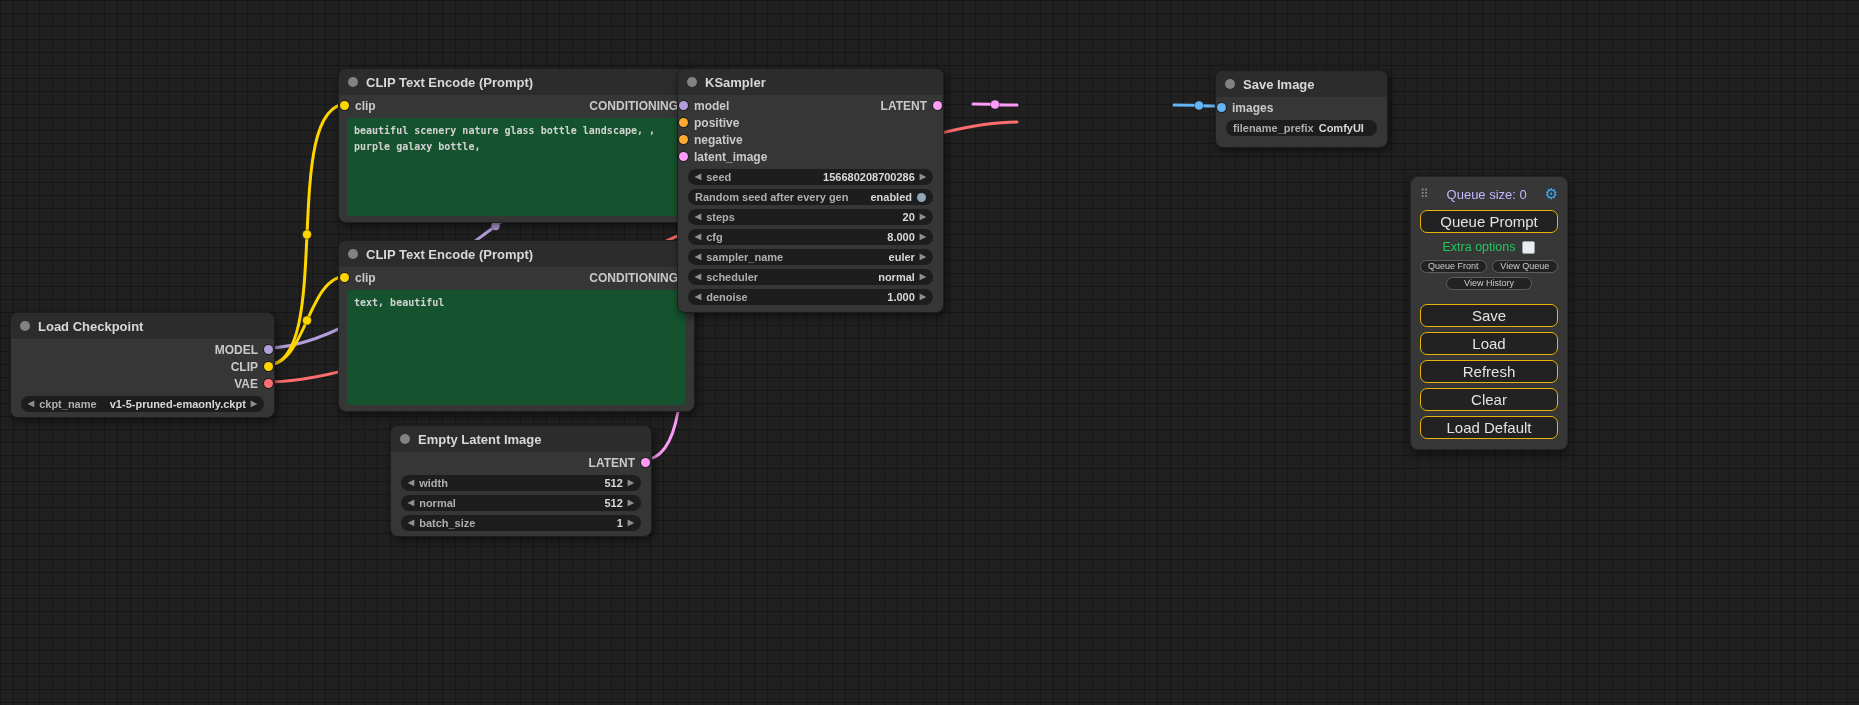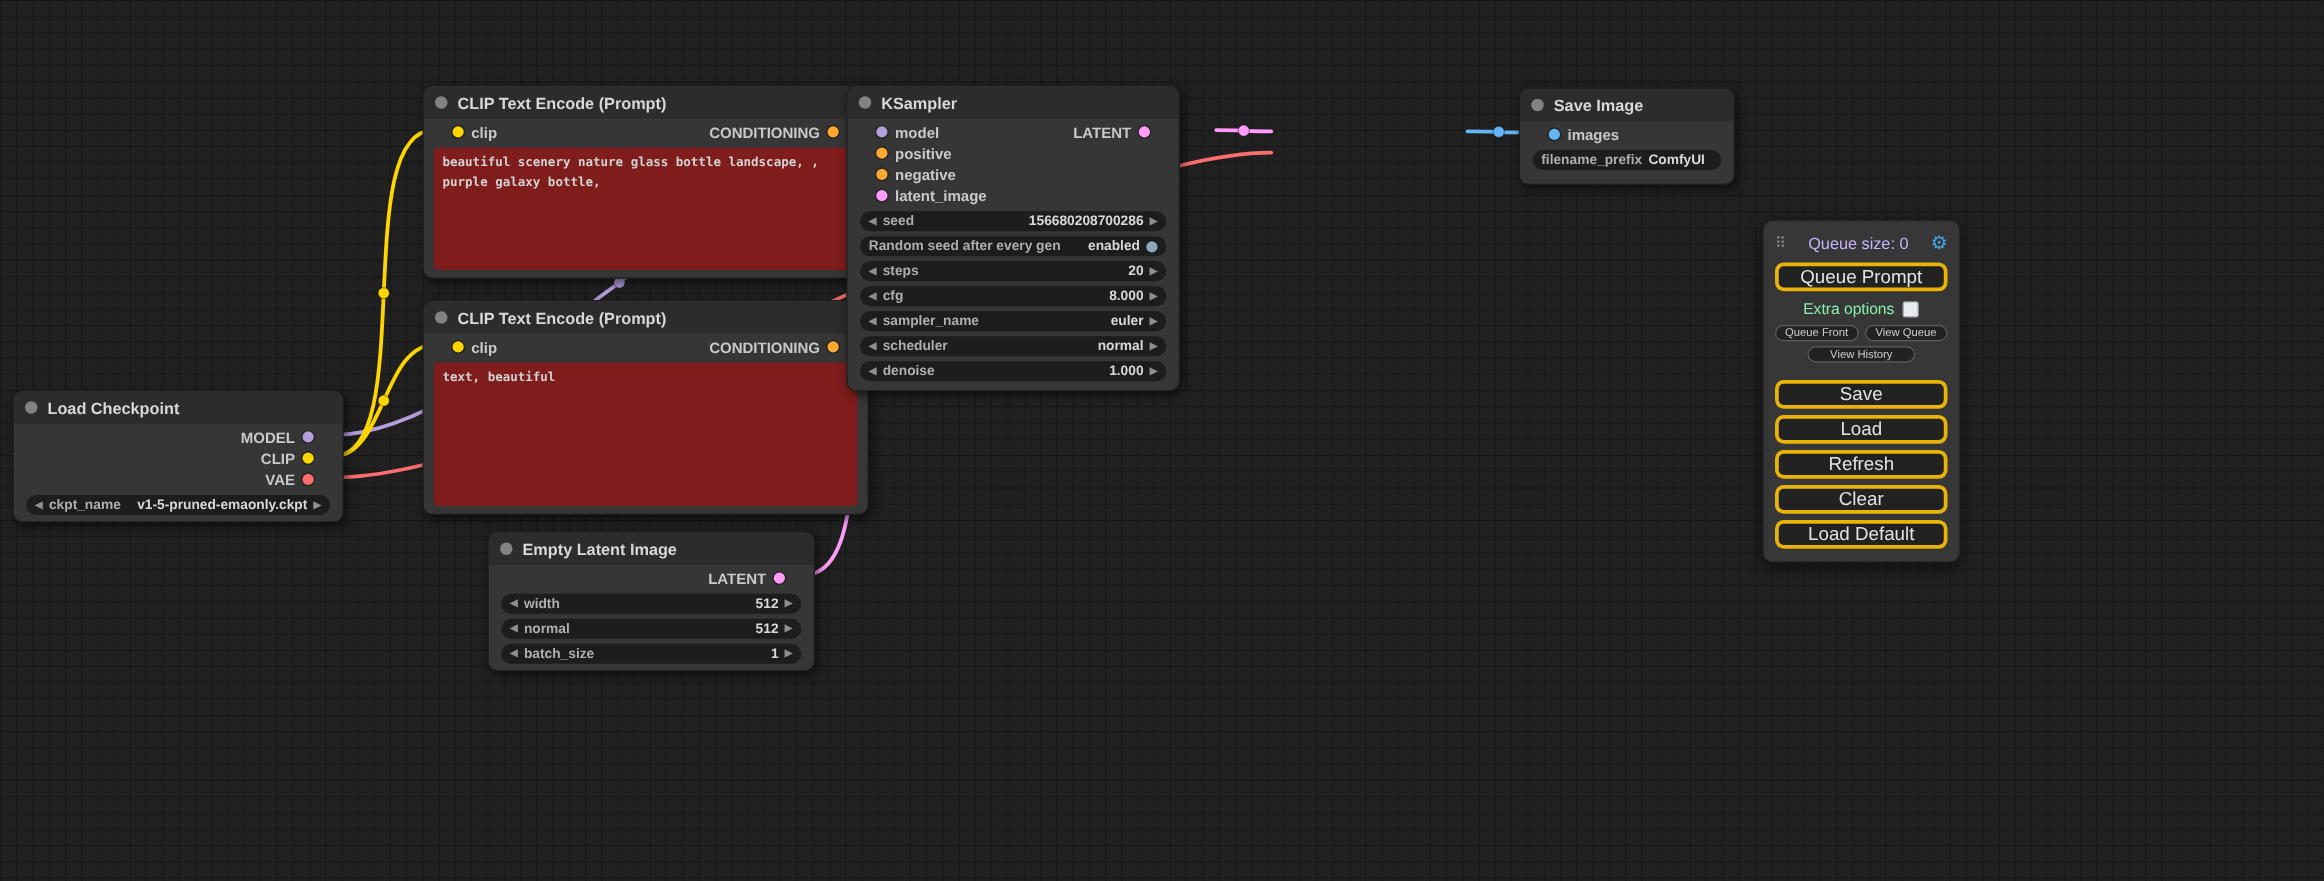--- a/index.html
+++ b/index.html
@@ -22,28 +22,28 @@
     font-weight:bold;
   }
   .node-head{
     height:26px;display:flex;align-items:center;gap:8px;padding:0 9px;
     background:#2c2c2c;border-radius:7px 7px 0 0;
     color:#d8d8d8;font-size:13px;white-space:nowrap;overflow:hidden;
   }
   .head-dot{width:10px;height:10px;border-radius:50%;background:#828282;flex:0 0 auto;}
   .slots{padding-top:2px;}
   .slot{position:relative;height:17px;display:flex;align-items:center;gap:6px;
-        font-size:12px;color:#c9c9c9;padding:0 23px;}
+        font-size:12px;color:#c9c9c9;padding:0 1px;}
   .slot.out{justify-content:flex-end;}
   .slot.duo{justify-content:space-between;}
   .sgrp{display:flex;align-items:center;gap:6px;}
   .dot{width:9px;height:9px;border-radius:50%;flex:0 0 auto;
        box-shadow:0 0 0 1px rgba(0,0,0,.4);background:#999;}
   .textbox{
-    margin:4px 8px;background:#7f1d1d;border-radius:4px;
+    margin:4px 8px;background:#14532d;border-radius:4px;
     color:#d2d2d2;font-family:"DejaVu Sans Mono",monospace;font-size:10px;
     line-height:1.6;padding:5px 7px;overflow:hidden;white-space:pre-wrap;word-break:break-word;
   }
   .widget{
     height:16px;margin:4px 10px 0 10px;display:flex;align-items:center;
     background:#1d1d1d;border-radius:8px;padding:0 7px;font-size:11px;gap:5px;
   }
   .w-arrow{color:#8f8f8f;font-size:8px;line-height:1;cursor:pointer;}
   .w-label{color:#aeaeae;white-space:nowrap;}
   .w-value{margin-left:auto;color:#d8d8d8;white-space:nowrap;}
@@ -57,27 +57,27 @@
     box-shadow:0 4px 12px rgba(0,0,0,.5);
     padding:7px 9px 10px 9px;color:#d6d6d6;
   }
   .qp-header{display:flex;align-items:center;justify-content:space-between;height:20px;}
   .qp-drag{color:#8a8a8a;font-size:12px;cursor:grab;}
   .qp-title{font-size:13px;color:#c4b5fd;}
   .qp-gear{font-size:15px;cursor:pointer;}
   button{font-family:inherit;cursor:pointer;}
   .qp-big{
     display:block;width:100%;height:23px;margin-top:5px;
-    background:#222;border:3px solid #eab308;border-radius:7px;
+    background:#222;border:1px solid #eab308;border-radius:7px;
     color:#e2e2e2;font-size:15px;line-height:1;padding:0;
   }
   .qp-big.first{margin-top:6px;}
   .qp-big.gap{margin-top:14px;}
   .qp-extra{display:flex;align-items:center;justify-content:center;gap:7px;
-            margin-top:7px;font-size:12.5px;color:#86efac;}
+            margin-top:7px;font-size:12.5px;color:#22c55e;}
   .qp-checkbox{width:11px;height:11px;background:#e9edf2;border:1px solid #9aa0a8;
                border-radius:2px;display:inline-block;cursor:pointer;}
   .qp-row{display:flex;gap:5px;margin-top:6px;}
   .qp-row.center{justify-content:center;margin-top:4px;}
   .qp-small{
     flex:1;height:13px;background:#222;border:1px solid #5d5d5d;border-radius:7px;
     color:#cccccc;font-size:9px;line-height:1;padding:0;
   }
   .qp-small.history{flex:0 0 62%;}
 </style>

